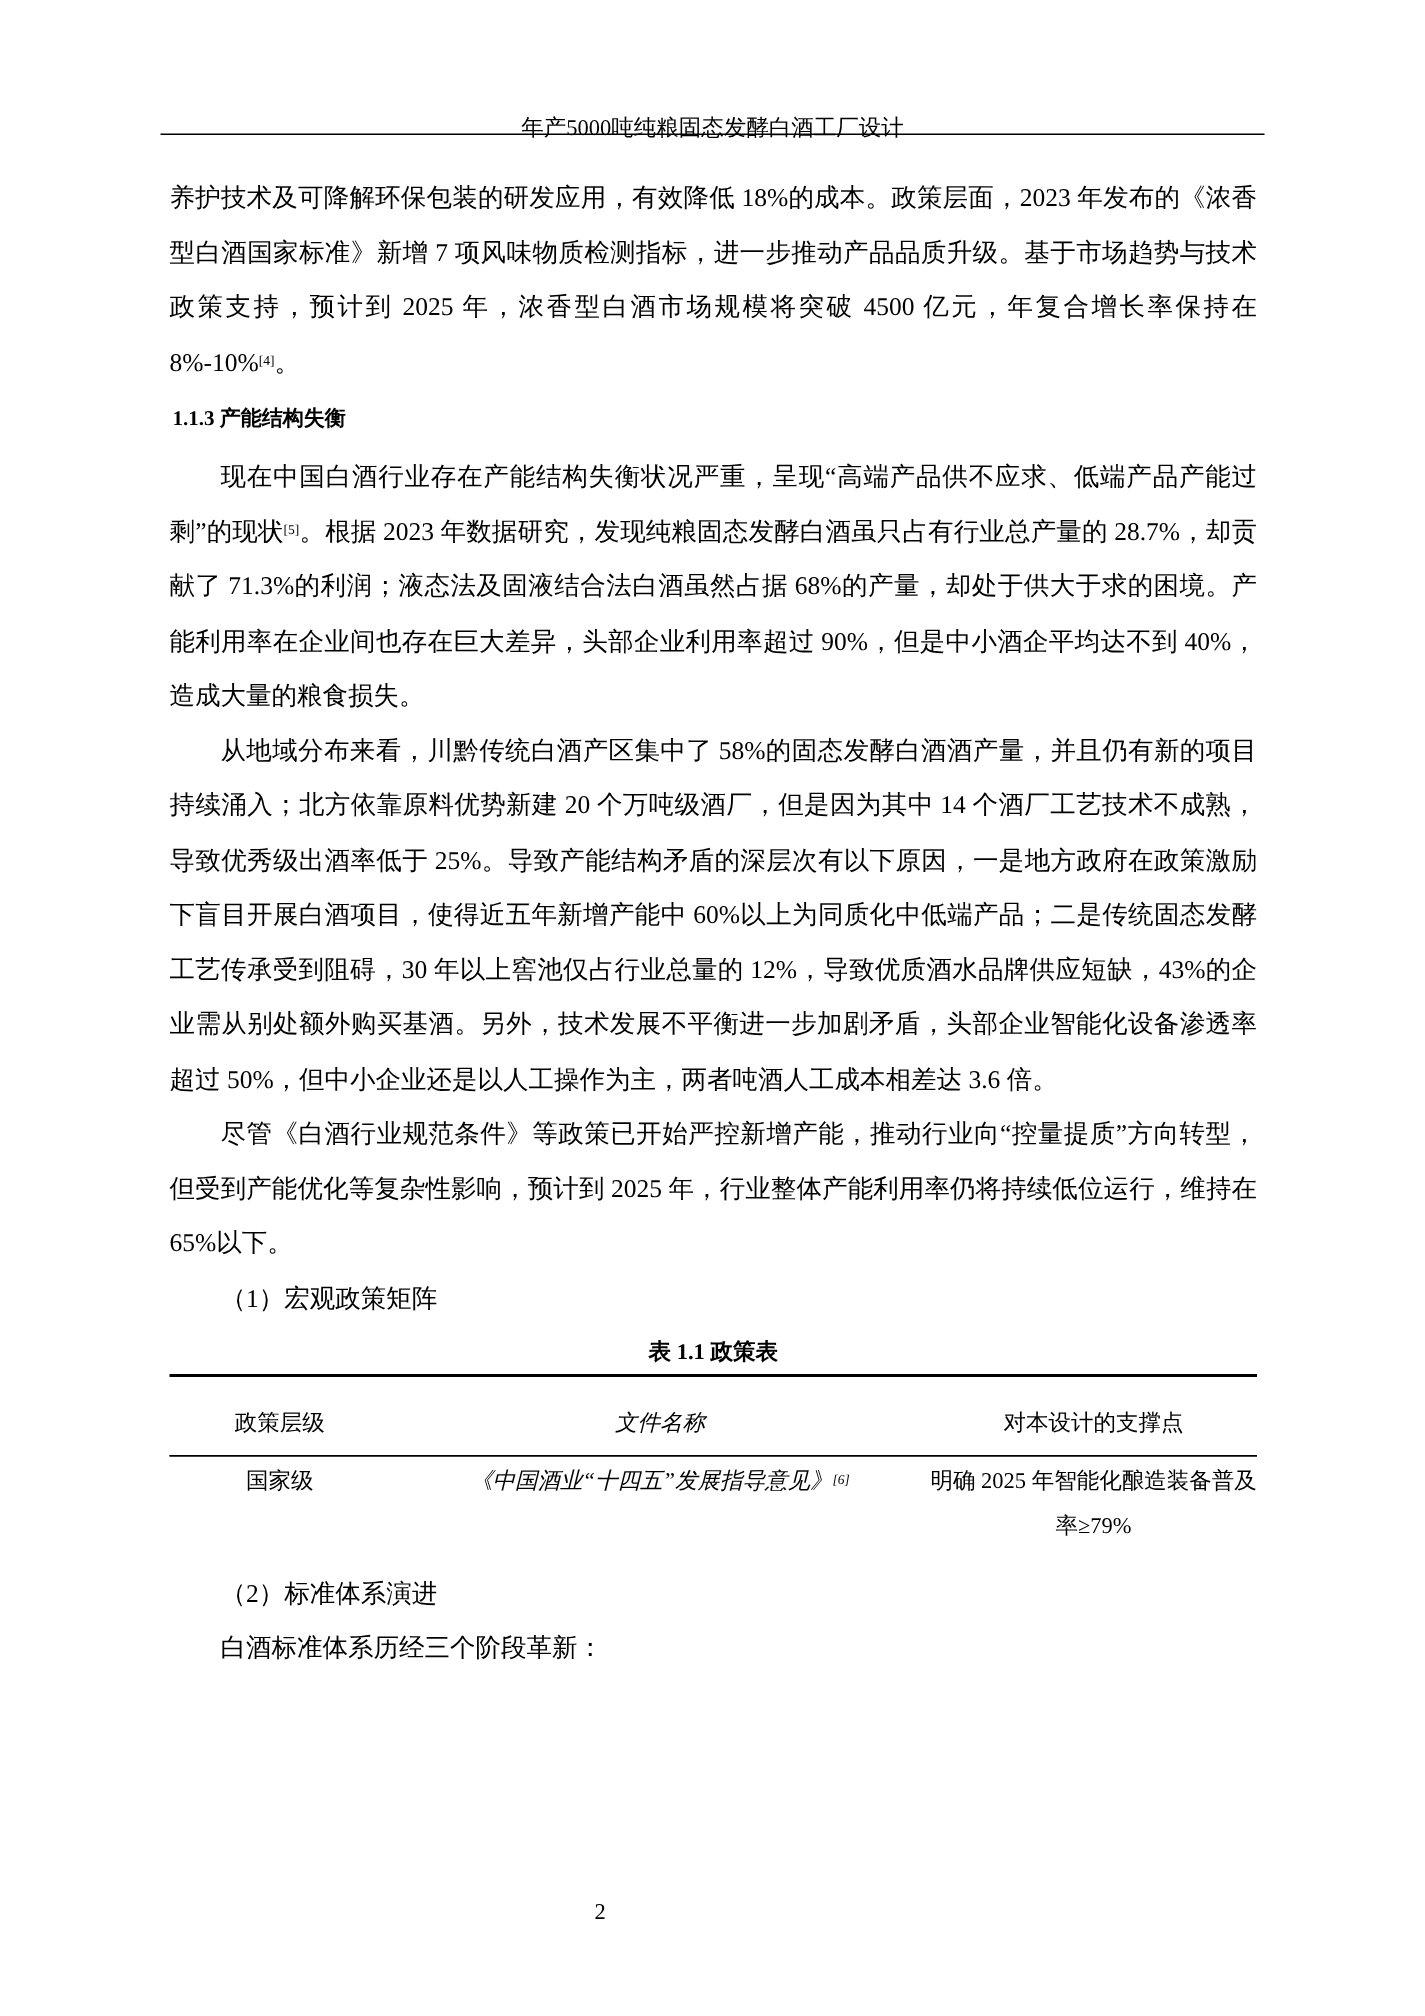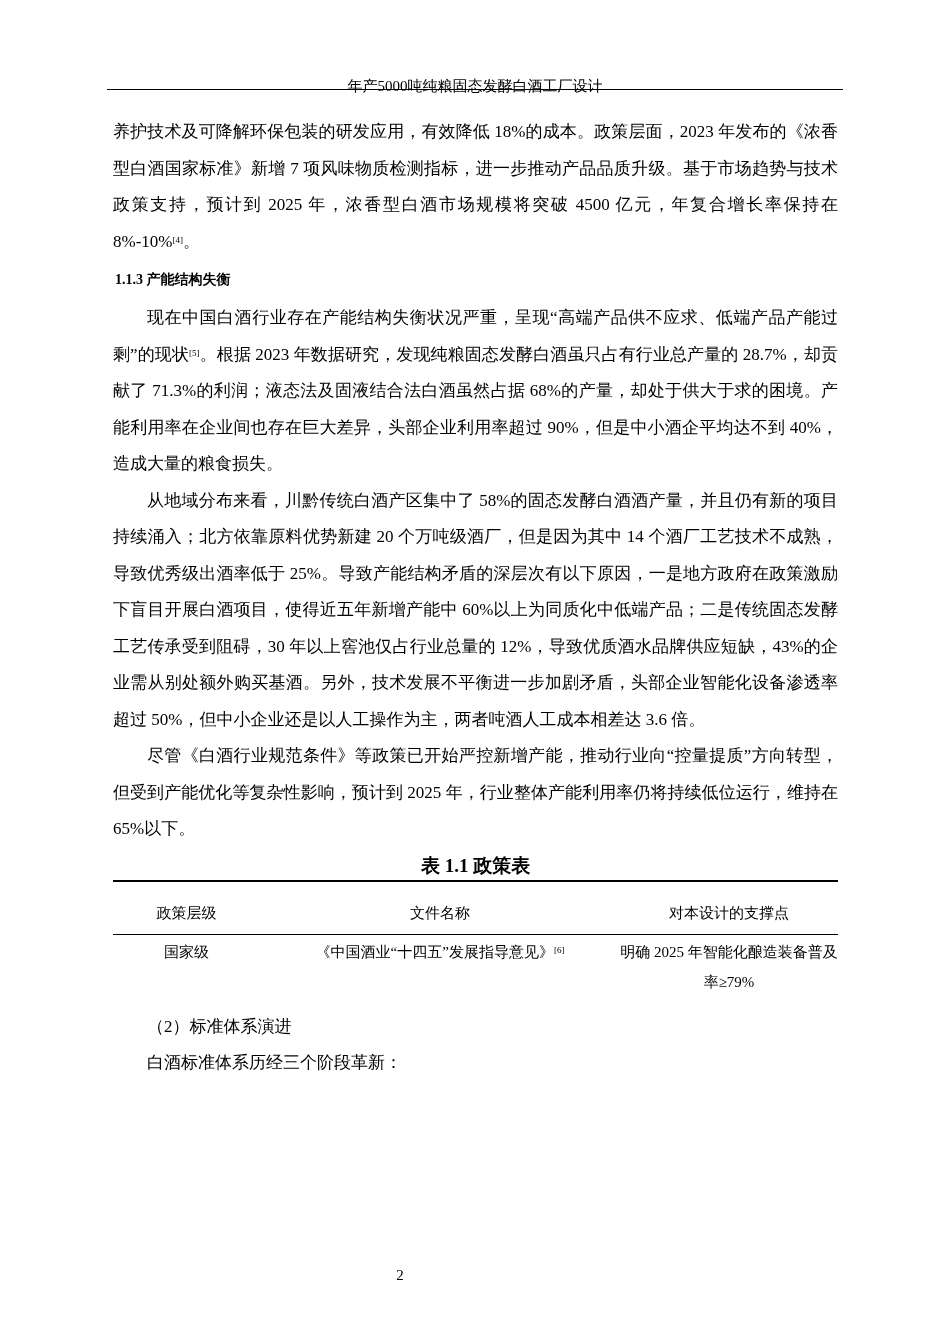--- a/index.html
+++ b/index.html
@@ -24,38 +24,38 @@
     margin: 0; line-height: 36.5px; text-align: justify;
     text-justify: inter-character;
   }
   p.indent { text-indent: 34px; }
   sup.cite { font-size: 9px; vertical-align: top; position: relative; top: -2px; }
   h3.section {
     margin: 2px; font-weight: bold; font-size: 14px; line-height: 36px;
   }
   .sub-heading { margin: 0; line-height: 36px; padding-left: 34px; }
   .table-caption {
-    text-align: center; font-weight: bold; font-size: 19px;
+    text-align: center; font-weight: bold; font-size: 15px;
     line-height: 20px; margin-top: 8px;
   }
   table.policy {
     width: 725px; border-collapse: collapse; margin-top: 4px;
     font-size: 15px;
   }
   table.policy th, table.policy td {
     font-weight: normal; text-align: center; vertical-align: top;
     padding: 0; line-height: 30px;
   }
   table.policy thead tr { border-top: 2.5px solid #000; border-bottom: 1px solid #000; }
   table.policy thead th { height: 36px; padding-top: 16px; }
   table.policy tbody tr.r1 td { height: 68px; padding-top: 2px; }
   table.policy tbody tr.r2 { border-top: 2.5px solid #000; border-bottom: 2.5px solid #000; }
   table.policy tbody tr.r2 td { height: 68px; padding-top: 2px; }
   .col1 { width: 147px; }
-  .col2 { width: 360px; }
+  .col2 { width: 360px; font-style: italic; }
   .col3 { width: 218px; }
   .after-table { margin-top: 4px; }
   .page-number {
     position: absolute; left: 0; width: 800px; top: 1267px;
     text-align: center; font-size: 15px;
   }
 </style>
 </head>
 <body>
 
@@ -67,20 +67,21 @@
 
   <h3 class="section">1.1.3 产能结构失衡</h3>
 
   <p class="para indent"><span>现在中国白酒行业存在产能结构失衡状况严重，呈现“高端产品供不应求、低端产品产能过剩”的现状</span><sup class="cite">[5]</sup><span>。根据 2023 年数据研究，发现纯粮固态发酵白酒虽只占有行业总产量的 28.7%，却贡献了 71.3%的利润；液态法及固液结合法白酒虽然占据 68%的产量，却处于供大于求的困境。产能利用率在企业间也存在巨大差异，头部企业利用率超过 90%，但是中小酒企平均达不到 40%，造成大量的粮食损失。</span></p>
 
   <p class="para indent">从地域分布来看，川黔传统白酒产区集中了 58%的固态发酵白酒酒产量，并且仍有新的项目持续涌入；北方依靠原料优势新建 20 个万吨级酒厂，但是因为其中 14 个酒厂工艺技术不成熟，导致优秀级出酒率低于 25%。导致产能结构矛盾的深层次有以下原因，一是地方政府在政策激励下盲目开展白酒项目，使得近五年新增产能中 60%以上为同质化中低端产品；二是传统固态发酵工艺传承受到阻碍，30 年以上窖池仅占行业总量的 12%，导致优质酒水品牌供应短缺，43%的企业需从别处额外购买基酒。另外，技术发展不平衡进一步加剧矛盾，头部企业智能化设备渗透率超过 50%，但中小企业还是以人工操作为主，两者吨酒人工成本相差达 3.6 倍。</p>
 
   <p class="para indent">尽管《白酒行业规范条件》等政策已开始严控新增产能，推动行业向“控量提质”方向转型，但受到产能优化等复杂性影响，预计到 2025 年，行业整体产能利用率仍将持续低位运行，维持在 65%以下。</p>
 
 
+  <p class="sub-heading">（1）宏观政策矩阵</p>
 
   <div class="table-caption">表 1.1 政策表</div>
 
   <table class="policy">
     <thead>
       <tr>
         <th class="col1">政策层级</th>
         <th class="col2">文件名称</th>
         <th class="col3">对本设计的支撑点</th>
       </tr>

